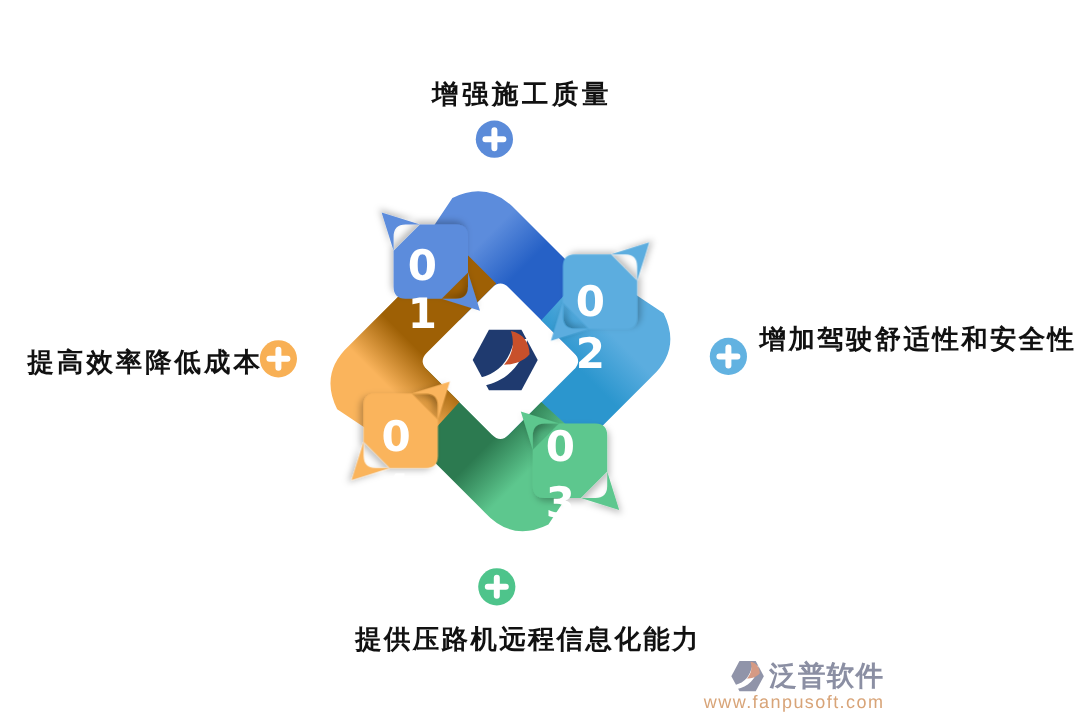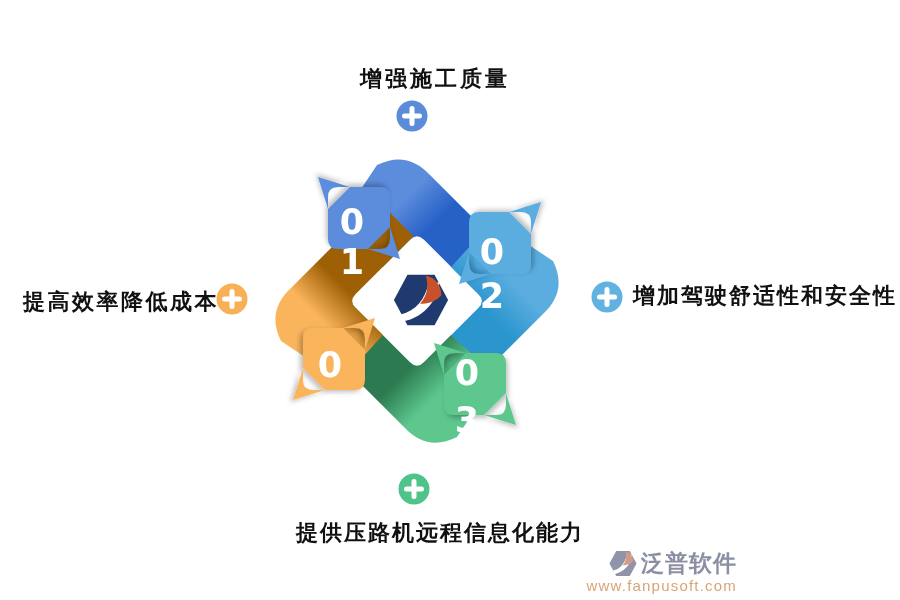--- a/index.html
+++ b/index.html
@@ -7,21 +7,21 @@
     width:900px;height:600px;position:relative;overflow:hidden;
     background:#ffffff;
     font-family:"Liberation Sans","DejaVu Sans",sans-serif;
   }
   .abs{position:absolute;}
   .step-label{
     font-size:22px;font-weight:700;color:#111111;
     letter-spacing:2.5px;white-space:nowrap;
   }
   #label-top{left:280px;top:64px;width:310px;text-align:center;letter-spacing:3px;}
-  #label-right{left:633px;top:281px;text-align:left;letter-spacing:2px;}
+  #label-right{left:633px;top:268px;text-align:left;letter-spacing:2px;}
   #label-left{left:0px;top:287px;width:219px;text-align:right;letter-spacing:2.5px;}
   #label-bottom{left:290px;top:518px;width:300px;text-align:center;letter-spacing:2px;}
   .plus-badge{width:34px;height:34px;display:block;}
   #plus-top{left:395px;top:99px;}
   #plus-right{left:590px;top:280px;}
   #plus-left{left:215px;top:282px;}
   #plus-bottom{left:397px;top:472px;}
   #ring-svg{left:257px;top:141px;}
   #center-logo{left:391px;top:269px;}
   .digit{

